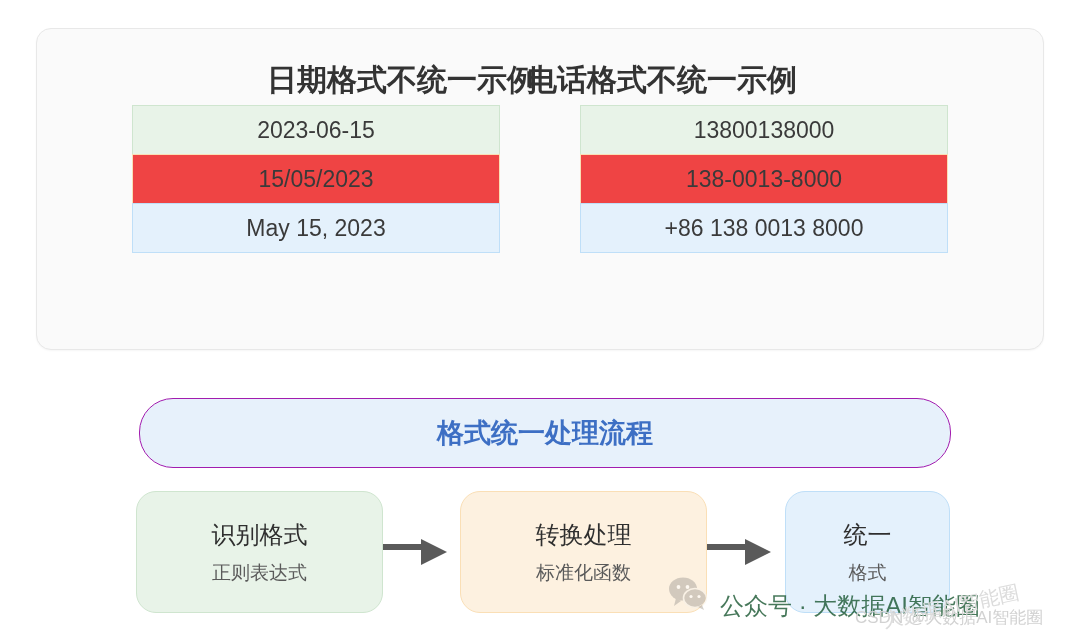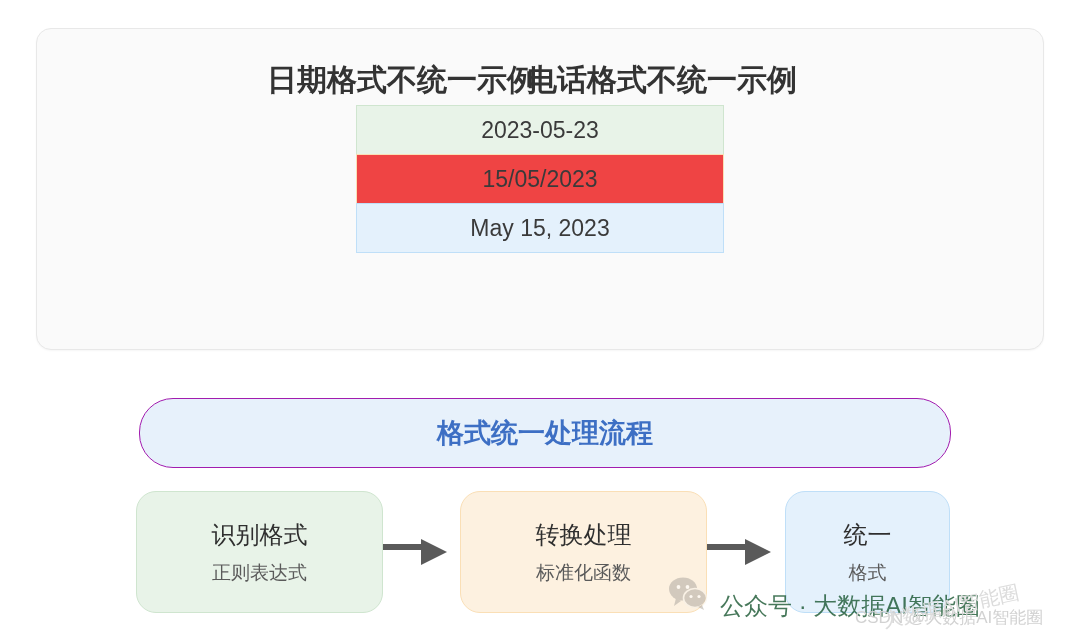--- a/index.html
+++ b/index.html
@@ -201,25 +201,30 @@
 <div class="examples-card">
 
   <div class="titles-row">
     <div class="card-title left">日期格式不统一示例</div>
     <div class="card-title right">电话格式不统一示例</div>
   </div>
 
   <div class="columns">
 
     <div class="example-col">
-      <div class="example-cell tone-green">2023-05-23</div>
+      <div class="example-cell tone-green">2023-06-15</div>
       <div class="example-cell tone-orange">15/05/2023</div>
       <div class="example-cell tone-blue">May 15, 2023</div>
     </div>
 
+    <div class="example-col">
+      <div class="example-cell tone-green">13800138000</div>
+      <div class="example-cell tone-orange">138-0013-8000</div>
+      <div class="example-cell tone-blue">+86 138 0013 8000</div>
+    </div>
 
   </div>
 </div>
 
 <div class="flow-banner">格式统一处理流程</div>
 
 <div class="flow-row">
 
   <div class="flow-step s1">
     <div class="step-title">识别格式</div>

